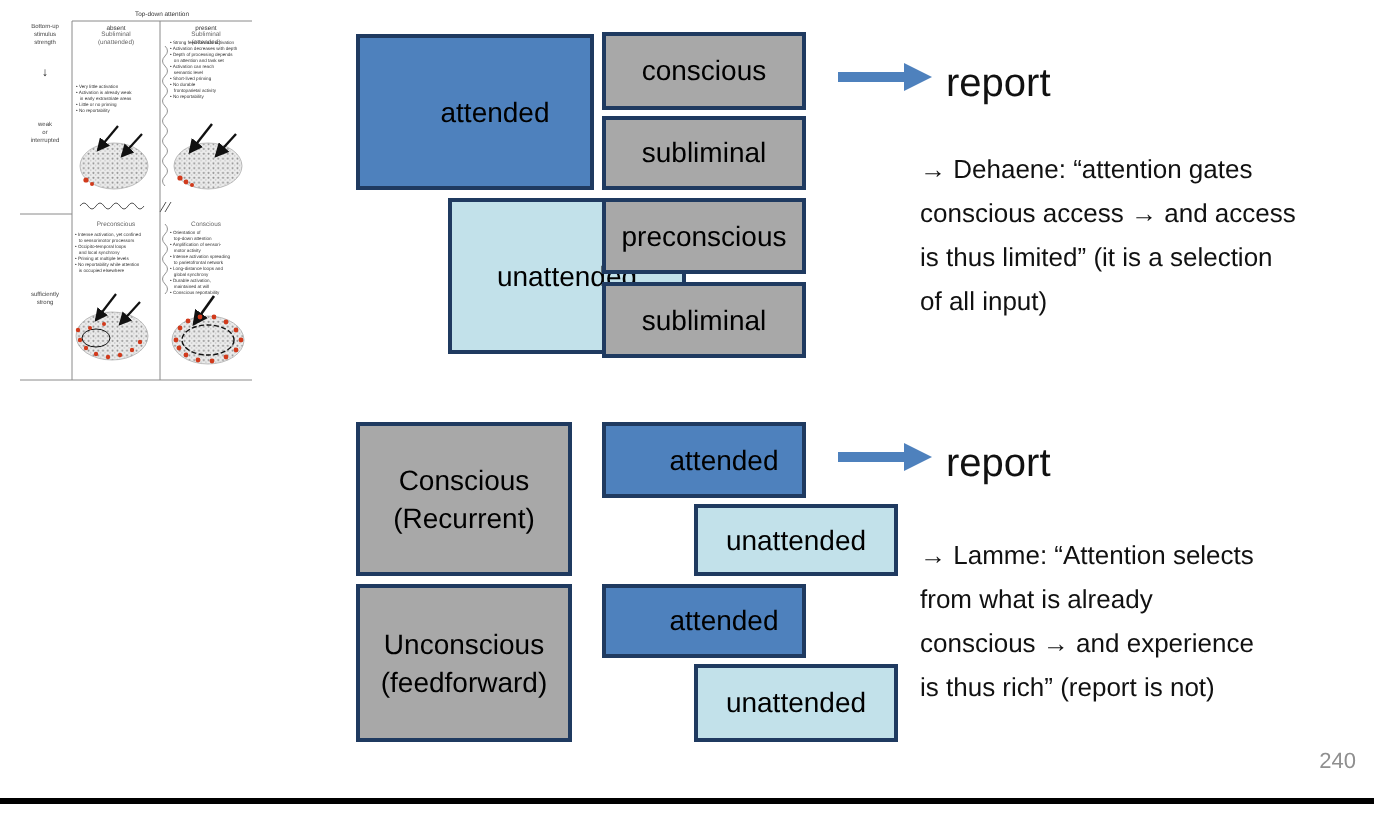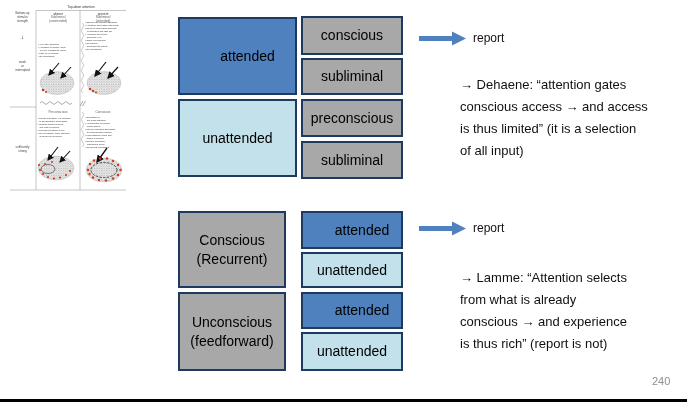--- a/index.html
+++ b/index.html
@@ -7,30 +7,30 @@
     position:relative;width:687px;height:408px;background:#fff;overflow:hidden;
     font-family:"Liberation Sans",sans-serif;color:#000;
   }
   
   .box{
     position:absolute;box-sizing:border-box;border:2px solid #1f3a60;
     display:flex;align-items:center;justify-content:center;text-align:center;
     font-size:14px;line-height:1.3;color:#000;
   }
   .blue{background:#4e81bd;padding-left:20px;}
-  .lightblue{background:#c2e1ea;}
+  .lightblue{background:#c2e1ea;margin-left:46px;}
   .gray{background:#a8a8a8;}
   
   .report-arrow{position:absolute;}
-  .report-label{position:absolute;font-size:12px;color:#111;}
+  .report-label{position:absolute;font-size:20px;color:#111;}
   .note{
     position:absolute;font-size:13px;line-height:22px;color:#111;
     white-space:pre-line;width:230px;
   }
-  .page-number{position:absolute;left:652px;top:375px;font-size:11px;color:#8f8f8f;width:26px;text-align:left;}
+  .page-number{position:absolute;left:652px;top:375px;font-size:11px;color:#8f8f8f;width:26px;text-align:right;}
   .bottom-rule{position:absolute;left:0;top:399px;width:687px;height:3px;background:#000;}
   
   #figure{position:absolute;left:10px;top:4px;width:116px;height:190px;}
   #figure .fsvg{position:absolute;left:0;top:0;}
   .ft{position:absolute;text-align:center;white-space:pre-line;color:#555;font-size:3.2px;line-height:1.25;}
   .ft.small{font-size:3px;color:#444;}
   .ft.title{color:#666;}
   .ft.darr{font-size:6px;color:#111;line-height:1;}
   .bullets{
     position:absolute;text-align:left;white-space:pre;color:#333;

